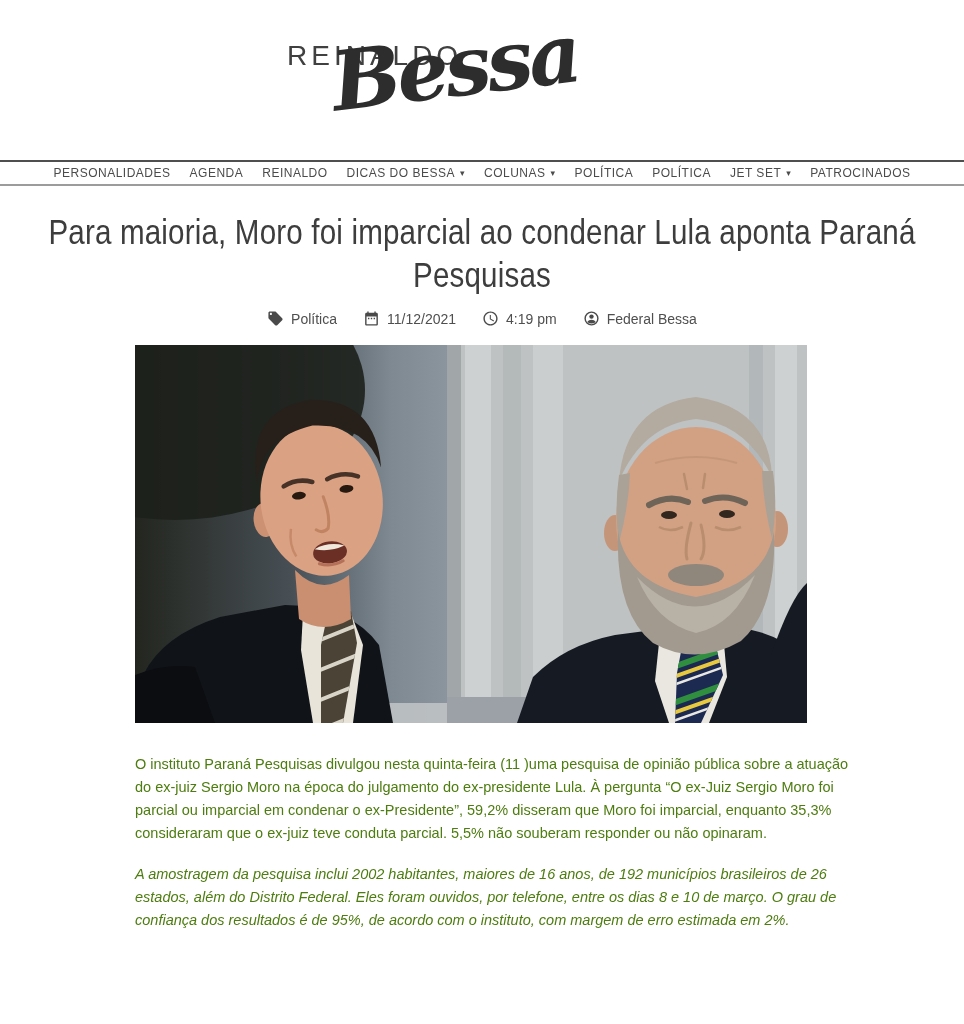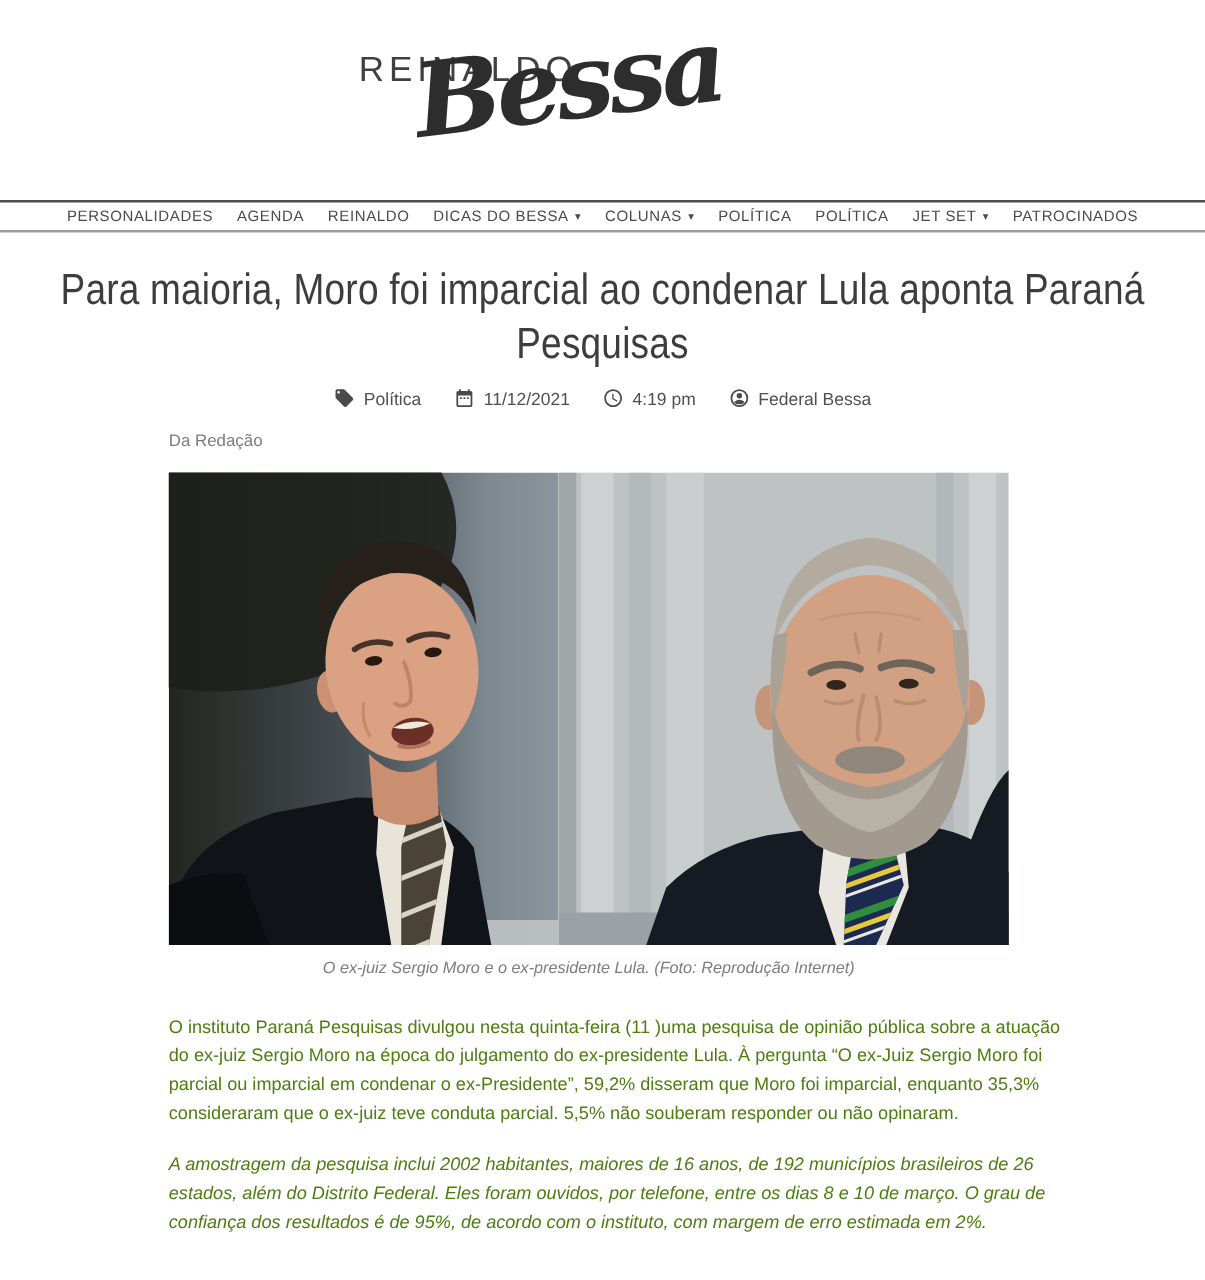--- a/index.html
+++ b/index.html
@@ -128,21 +128,20 @@
       <a class="meta-item">
         <svg width="17" height="17" viewBox="0 0 24 24">
           <circle cx="12" cy="12" r="9" fill="none" stroke="#4a4a4a" stroke-width="2"></circle>
           <circle cx="12" cy="9.3" r="3.1" fill="#4a4a4a"></circle>
           <path d="M12 13.9c-2.4 0-4.6 1.1-5.9 2.9a8.9 8.9 0 0 0 11.8 0c-1.3-1.8-3.5-2.9-5.9-2.9z" fill="#4a4a4a"></path>
         </svg>
         <span>Federal Bessa</span>
       </a>
     </div>
 
-    <div class="byline">Da Redação</div>
 
     <figure class="figure">
       <svg class="photo" viewBox="0 0 672 378" preserveAspectRatio="none">
         <defs>
           <linearGradient id="lgLeft" x1="0" y1="0" x2="1" y2="0">
             <stop offset="0" stop-color="#23261f"></stop>
             <stop offset="0.5" stop-color="#474f55"></stop>
             <stop offset="0.82" stop-color="#7e8992"></stop>
             <stop offset="1" stop-color="#8b959d"></stop>
           </linearGradient>
@@ -227,21 +226,20 @@
           <path d="M514 160 Q534 149 553 157" stroke="#6e6457" stroke-width="6" fill="none" stroke-linecap="round"></path>
           <path d="M570 156 Q590 148 610 158" stroke="#6e6457" stroke-width="6" fill="none" stroke-linecap="round"></path>
           <ellipse cx="534" cy="170" rx="8" ry="4" fill="#32271e"></ellipse>
           <ellipse cx="592" cy="169" rx="8" ry="4" fill="#32271e"></ellipse>
           <path d="M524 182 Q535 188 548 182 M580 182 Q593 188 606 182" stroke="#b98e6f" stroke-width="2.5" fill="none"></path>
           <path d="M552 144 L549 129 M568 143 L570 129" stroke="#b98e6f" stroke-width="2.5" stroke-linecap="round"></path>
           <path d="M556 178 Q549 204 552 214 M566 214 Q572 204 566 180" stroke="#b98e6f" stroke-width="3" fill="none" stroke-linecap="round"></path>
           <path d="M520 118 Q561 106 602 118" stroke="#c09275" stroke-width="2" fill="none" opacity="0.7"></path>
         </g>
       </svg>
-      <figcaption class="caption">O ex-juiz Sergio Moro e o ex-presidente Lula. (Foto: Reprodução Internet)</figcaption>
     </figure>
 
     <div class="content">
       <p>O instituto Paraná Pesquisas divulgou nesta quinta-feira (11 )uma pesquisa de opinião pública sobre a atuação do ex-juiz Sergio Moro na época do julgamento do ex-presidente Lula. À pergunta “O ex-Juiz Sergio Moro foi parcial ou imparcial em condenar o ex-Presidente”, 59,2% disseram que Moro foi imparcial, enquanto 35,3% consideraram que o ex-juiz teve conduta parcial. 5,5% não souberam responder ou não opinaram.</p>
       <p>A amostragem da pesquisa inclui 2002 habitantes, maiores de 16 anos, de 192 municípios brasileiros de 26 estados, além do Distrito Federal. Eles foram ouvidos, por telefone, entre os dias 8 e 10 de março. O grau de confiança dos resultados é de 95%, de acordo com o instituto, com margem de erro estimada em 2%.</p>
     </div>
   </main>
 
 </div>
 

